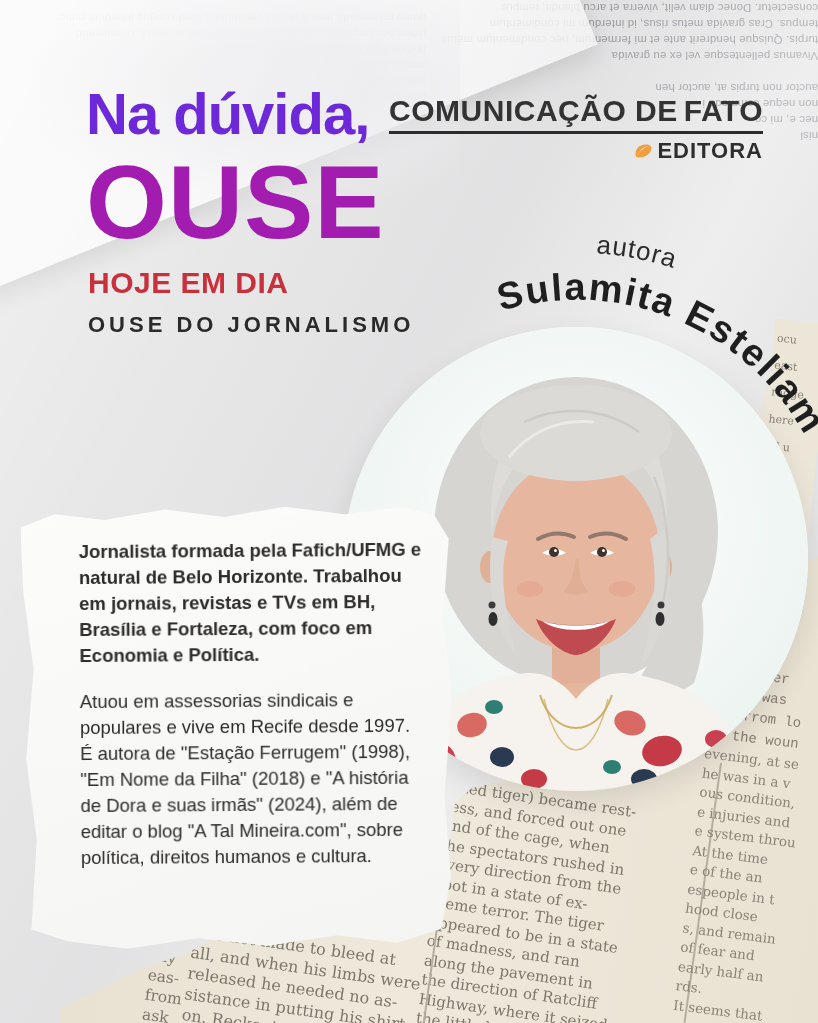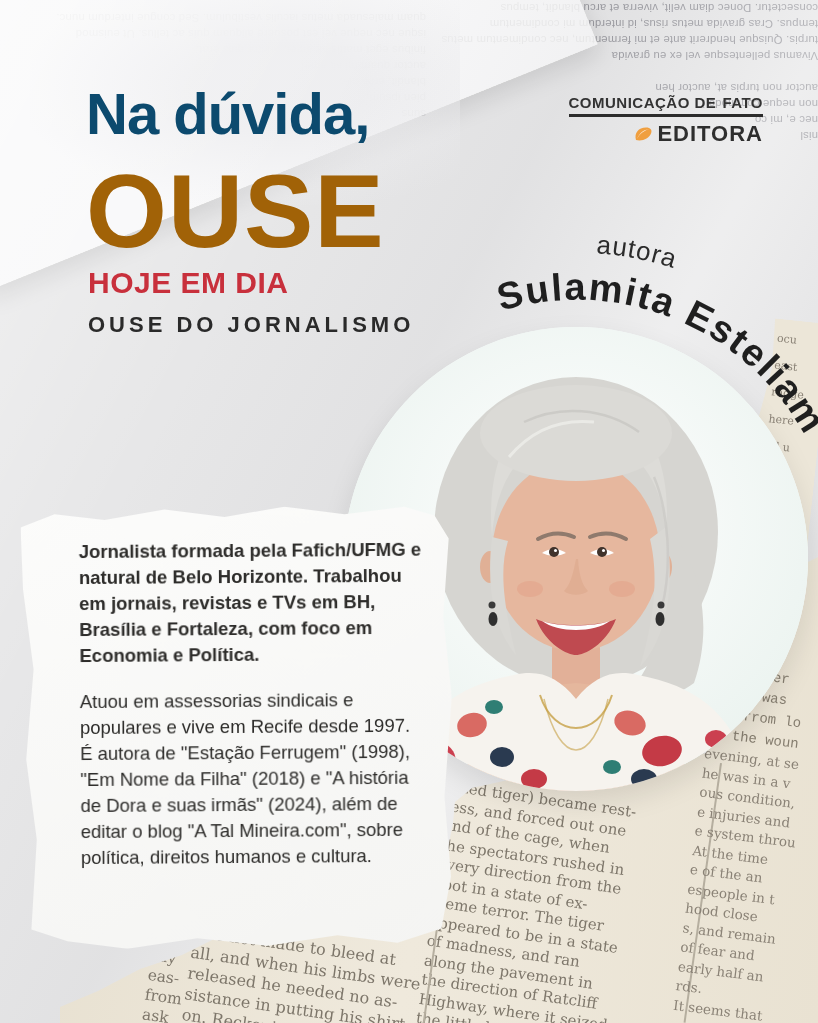--- a/index.html
+++ b/index.html
@@ -20,30 +20,30 @@
              box-shadow:0 10px 22px rgba(0,0,0,.10);}
   .wash-a{position:absolute;inset:0;pointer-events:none;
           background:linear-gradient(118deg, rgba(255,255,255,.45), rgba(255,255,255,0) 28%,
           rgba(120,120,125,.05) 45%, rgba(255,255,255,.30) 62%, rgba(168,168,173,.07) 78%,
           rgba(255,255,255,.22));}
   .wash-b{position:absolute;left:30px;top:0;width:430px;height:205px;pointer-events:none;
           background:radial-gradient(ellipse at 58% 42%, rgba(238,238,240,.95) 25%, rgba(238,238,240,0) 75%);}
 
   
   .headline{position:absolute;left:86px;top:82px;}
-  .headline-1{font-size:58px;font-weight:600;color:#0c4a6e;letter-spacing:-1px;line-height:64px;}
-  .headline-2{font-size:104px;font-weight:800;color:#a16207;letter-spacing:1px;line-height:100px;margin-top:15px;}
+  .headline-1{font-size:58px;font-weight:600;color:#6d28d9;letter-spacing:-1px;line-height:64px;}
+  .headline-2{font-size:104px;font-weight:800;color:#a21caf;letter-spacing:1px;line-height:100px;margin-top:6px;}
   .kicker{position:absolute;left:88px;top:266px;font-size:30px;font-weight:800;color:#c8303c;letter-spacing:.5px;text-align:right;}
   .subtitle{position:absolute;left:88px;top:308px;font-size:22px;font-weight:700;color:#2a2a2a;
             letter-spacing:4px;line-height:34px;}
 
   
   .logo{position:absolute;top:94px;right:55px;text-align:right;z-index:4;}
   .logo-row1{display:inline-block;border-bottom:3px solid #2c2c2c;padding-bottom:3px;
-             font-size:15px;color:#333;letter-spacing:.5px;white-space:nowrap;}
+             font-size:30px;color:#333;letter-spacing:.5px;white-space:nowrap;}
   .logo-main{font-weight:600;}
   .logo-bold{font-weight:800;margin-left:6px;}
   .logo-row2{margin-top:4px;display:flex;justify-content:flex-end;align-items:center;gap:3px;}
   .logo-sub{font-size:22px;font-weight:800;color:#2e2e2e;letter-spacing:1px;}
 
   
   .news-sheet{position:absolute;left:60px;top:555px;width:758px;height:468px;z-index:2;
     background:linear-gradient(100deg,#e7e0d0,#efe9dc 50%,#e9e2d2);
     clip-path:polygon(0px 452px,38px 436px,80px 414px,122px 400px,150px 386px,178px 372px,
       198px 362px,228px 351px,260px 341px,294px 331px,332px 319px,366px 307px,388px 293px,

